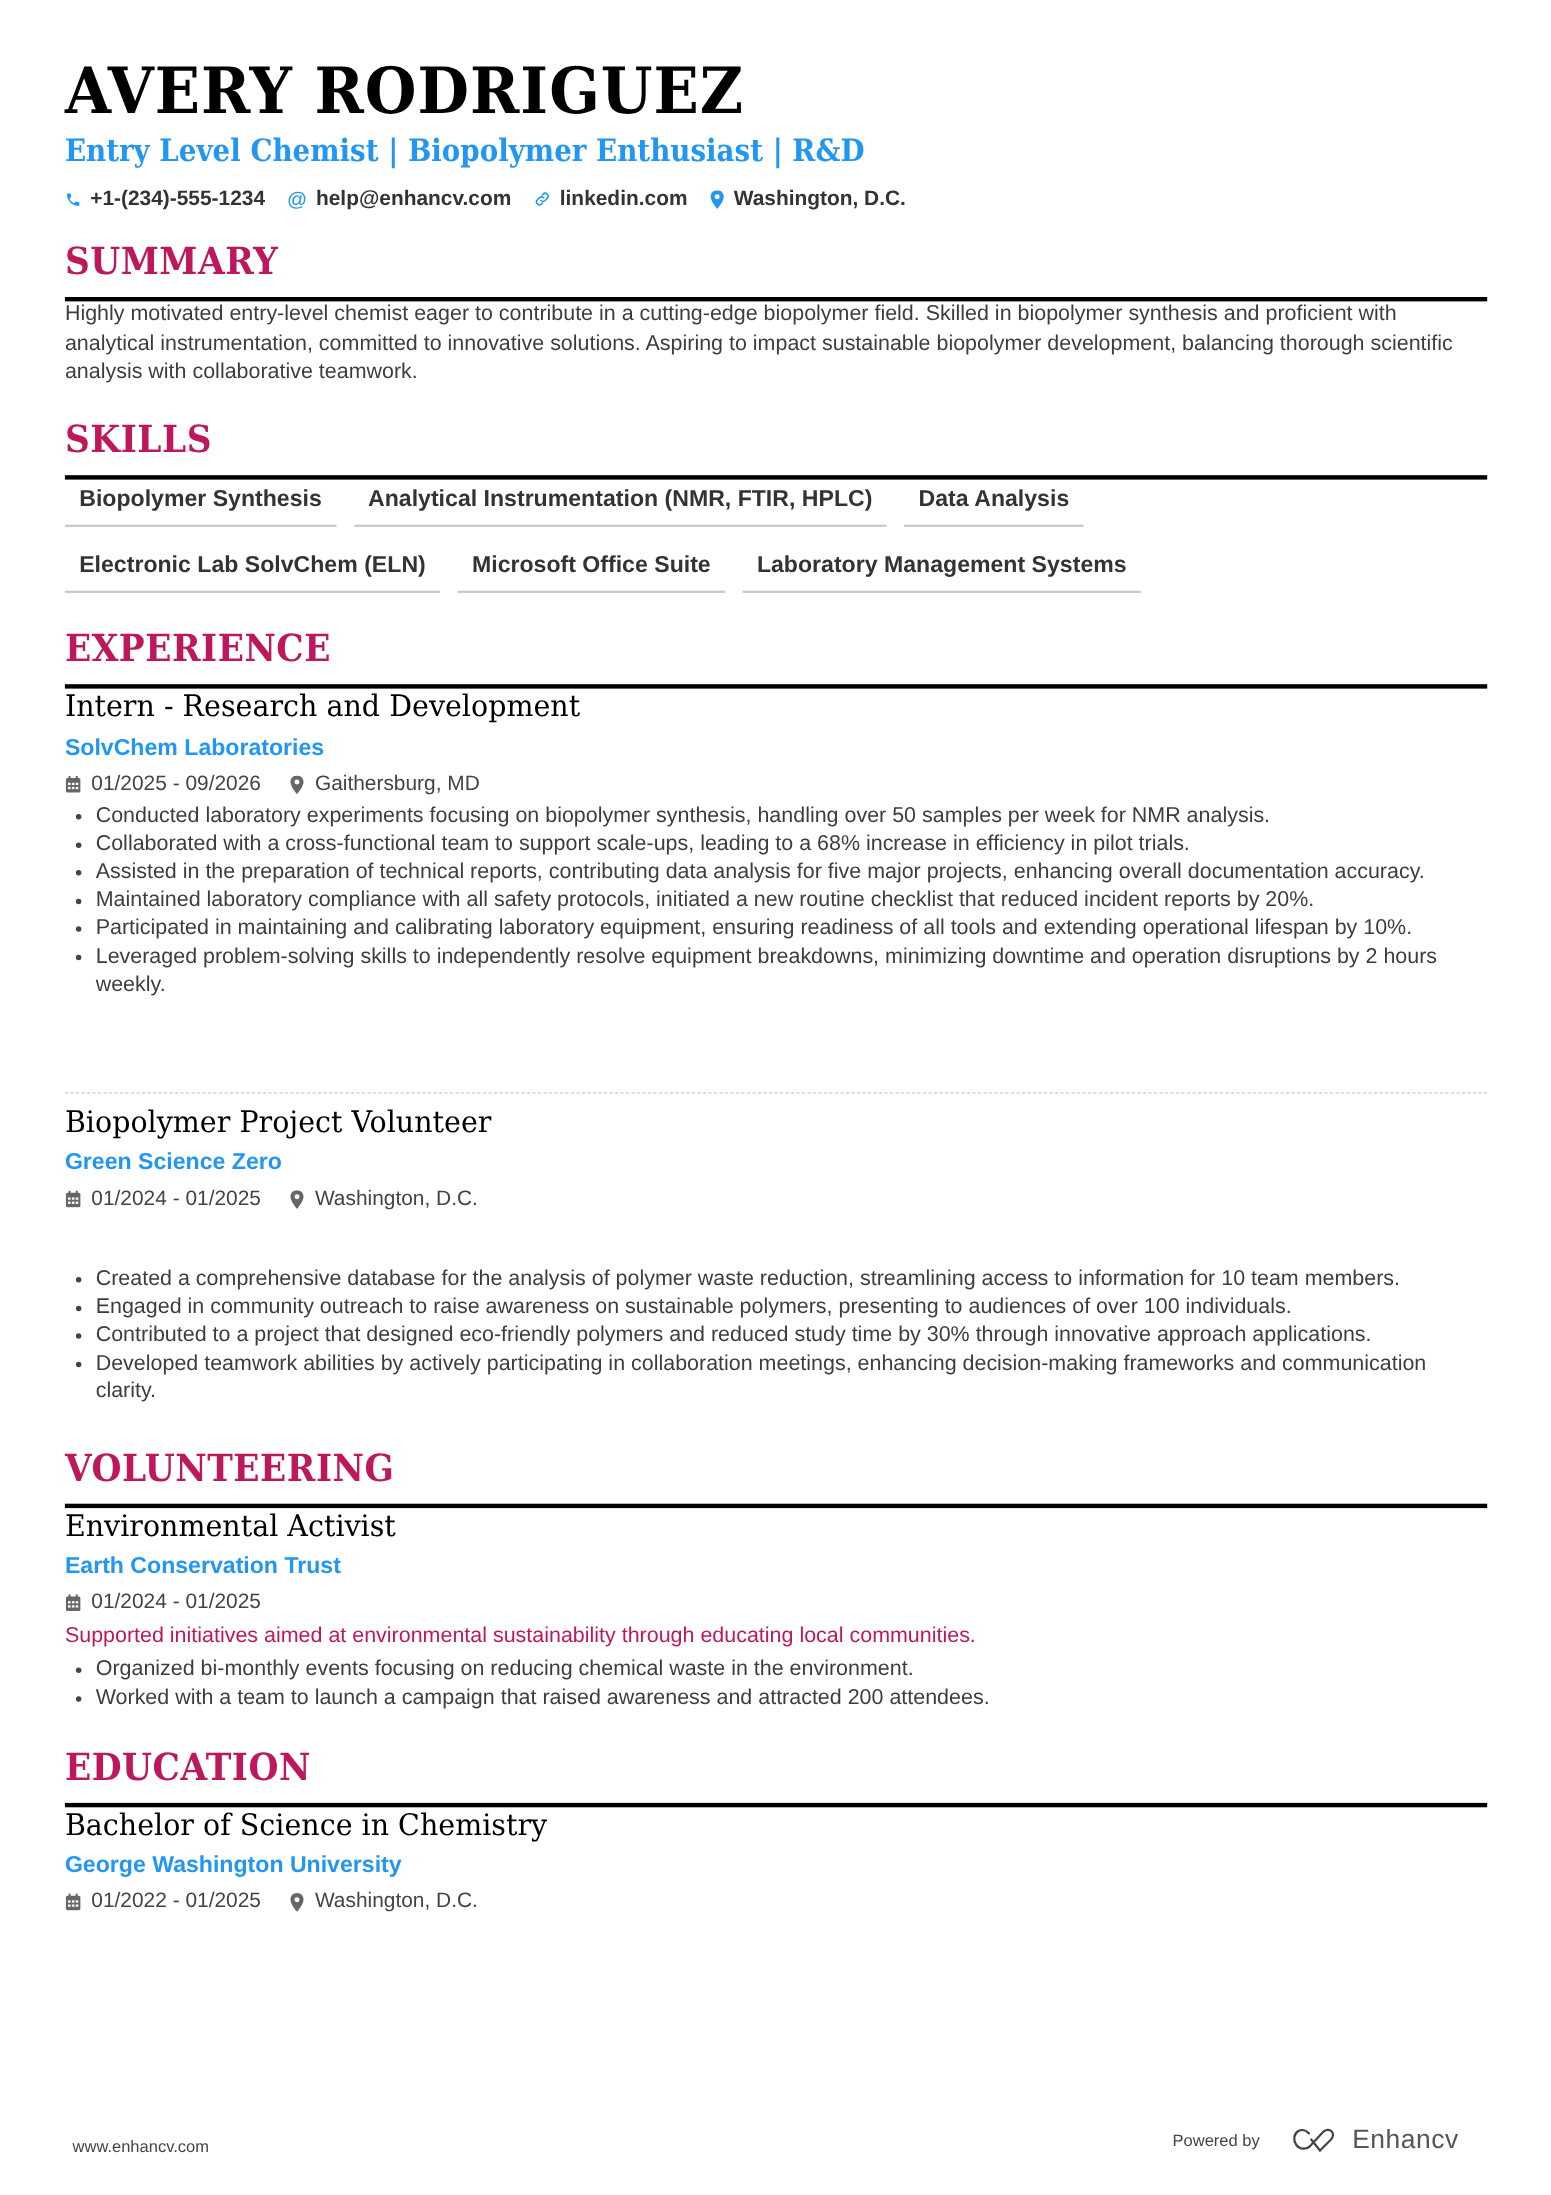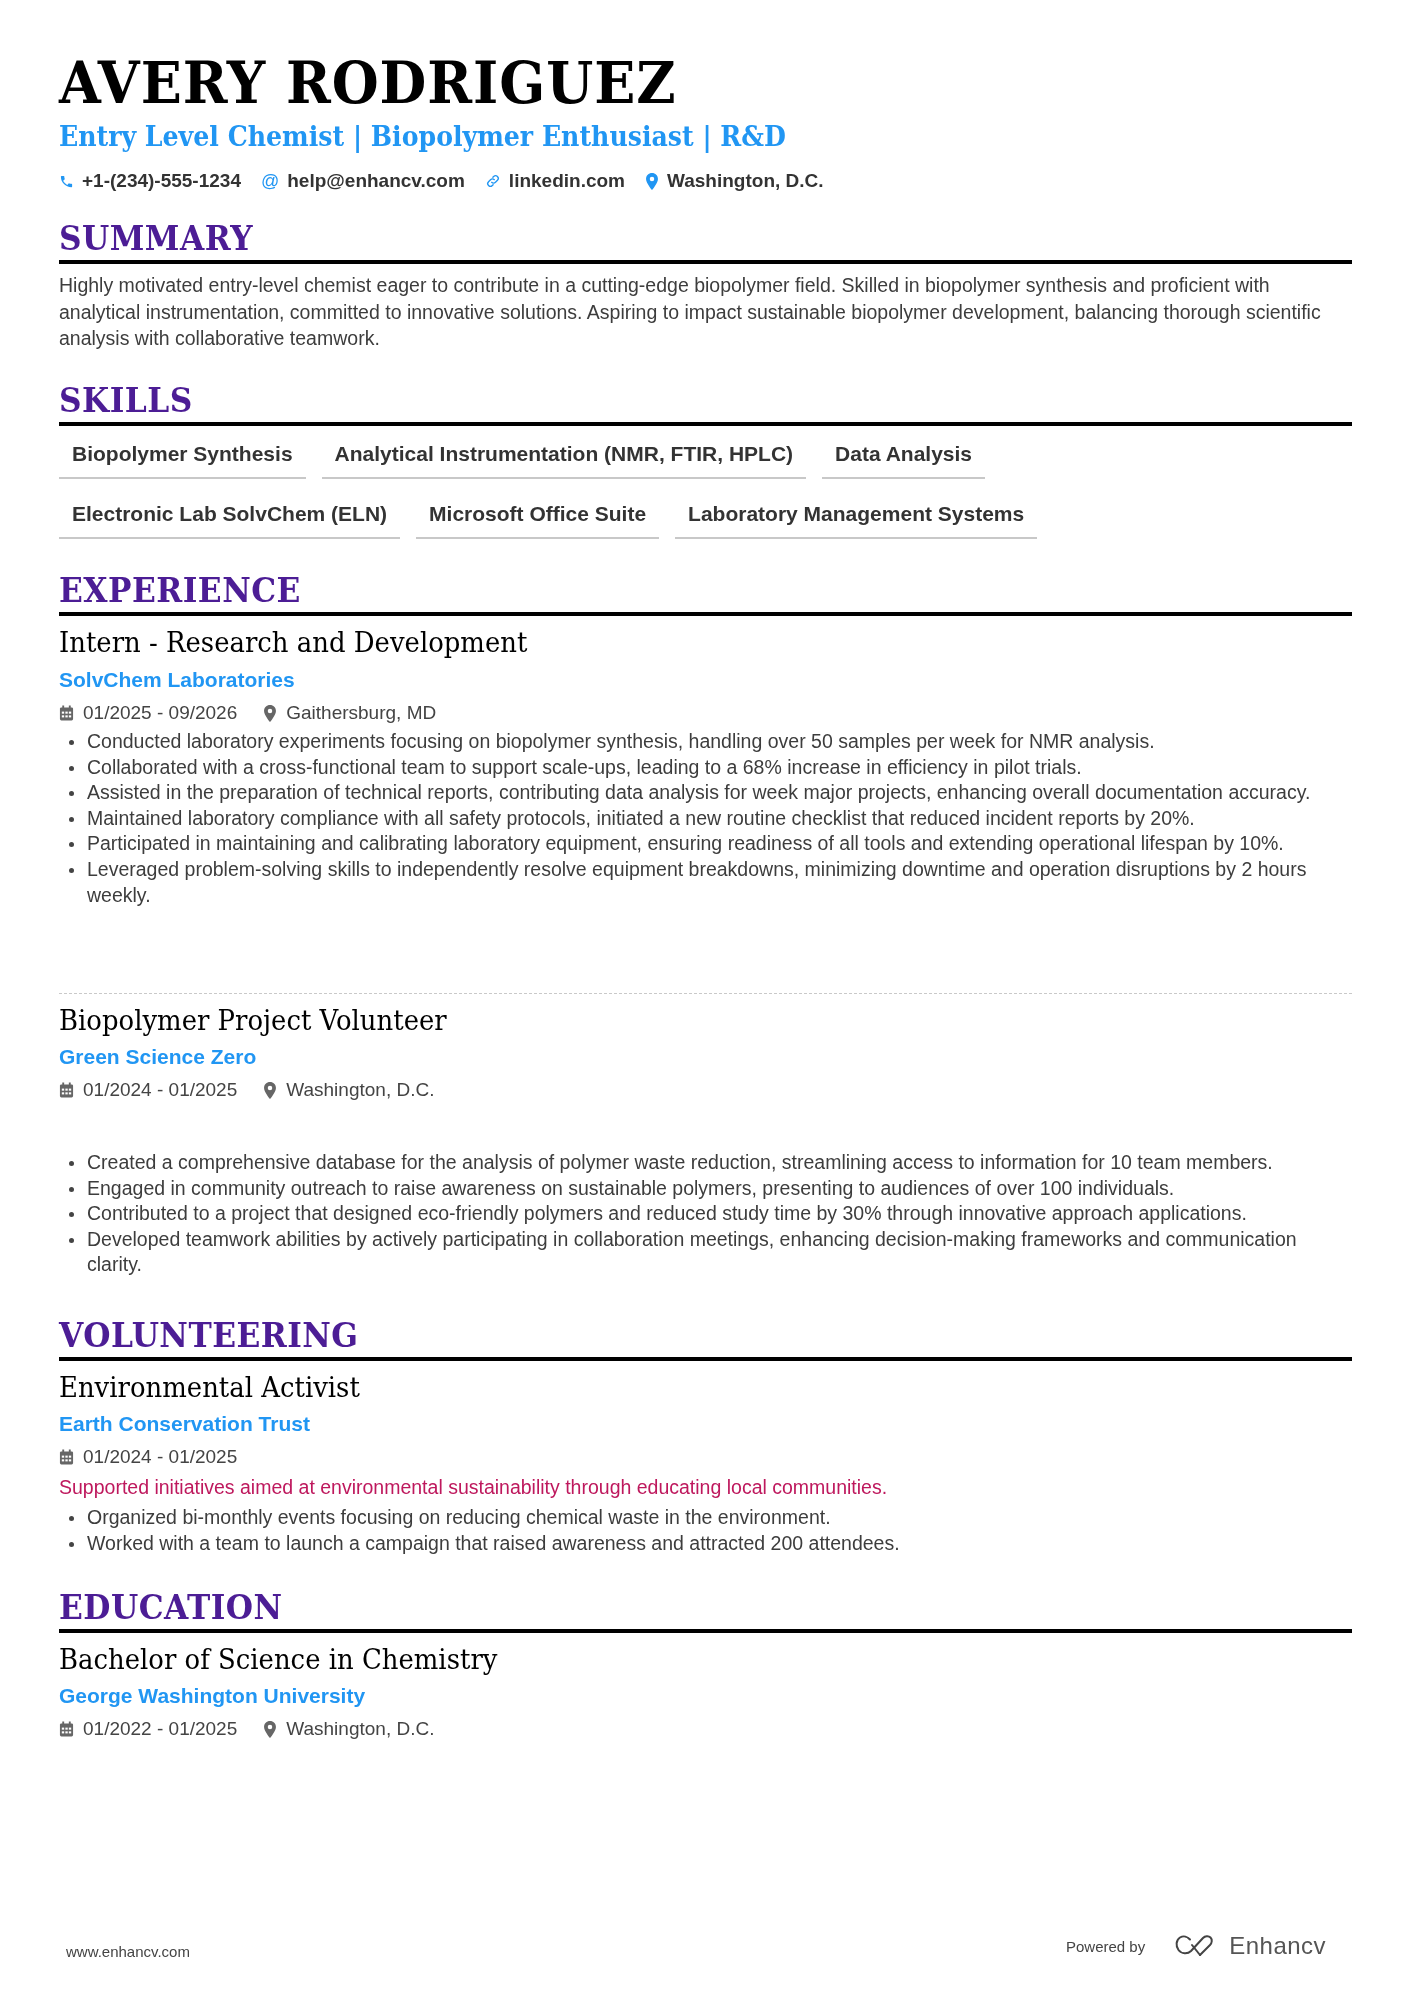--- a/index.html
+++ b/index.html
@@ -25,22 +25,22 @@
   .contacts {
     position: absolute; top: 170px; left: 0; display: flex; align-items: center;
     font-size: 19px; font-weight: bold; color: #333; white-space: nowrap;
   }
   .contact { display: flex; align-items: center; margin-right: 20px; }
   .contact .ic { color: #2196f3; margin-right: 8px; display: inline-flex; align-items: center; }
 
   .section-title {
     position: absolute; left: 0; width: 1293px;
     font-family: "DejaVu Serif", serif; font-weight: bold; font-size: 34px;
-    color: #4c1d95; line-height: 40px; letter-spacing: 0.5px;
-    border-bottom: 4px solid #000; padding-bottom: 2px;
+    color: #be185d; line-height: 40px; letter-spacing: 0.5px;
+    border-bottom: 4px solid #000; padding-bottom: 12px;
   }
   .section-title span { display: inline-block; transform: scaleX(0.92); transform-origin: left center; }
 
   .summary {
     position: absolute; left: 0; top: 272px; width: 1293px;
     font-size: 19.5px; line-height: 26.5px; color: #3d3d3d; margin: 0;
   }
 
   .skills-row { position: absolute; left: 0; display: flex; }
   .skill {
@@ -172,21 +172,21 @@
         <svg width="14" height="17" viewBox="0 0 24 30">
             <path fill="#666" d="M12 0C6 0 1.5 4.5 1.5 10.5 1.5 18 12 30 12 30s10.5-12 10.5-19.5C22.5 4.5 18 0 12 0zm0 14.5a4 4 0 1 1 0-8 4 4 0 0 1 0 8z"></path>
           </svg>
       </span>
       <span>Gaithersburg, MD</span>
     </div>
   </div>
   <ul class="bullets" style="top:729px;">
     <li>Conducted laboratory experiments focusing on biopolymer synthesis, handling over 50 samples per week for NMR analysis.</li>
     <li>Collaborated with a cross-functional team to support scale-ups, leading to a 68% increase in efficiency in pilot trials.</li>
-    <li>Assisted in the preparation of technical reports, contributing data analysis for week major projects, enhancing overall documentation accuracy.</li>
+    <li>Assisted in the preparation of technical reports, contributing data analysis for five major projects, enhancing overall documentation accuracy.</li>
     <li>Maintained laboratory compliance with all safety protocols, initiated a new routine checklist that reduced incident reports by 20%.</li>
     <li>Participated in maintaining and calibrating laboratory equipment, ensuring readiness of all tools and extending operational lifespan by 10%.</li>
     <li>Leveraged problem-solving skills to independently resolve equipment breakdowns, minimizing downtime and operation disruptions by 2 hours weekly.</li>
   </ul>
 
   <div class="dashed" style="top:993px;"></div>
 
   <div class="entry-title" style="top:1004px;">Biopolymer Project Volunteer</div>
   <div class="entry-org" style="top:1043px;">Green Science Zero</div>
   <div class="meta" style="top:1077px;">

